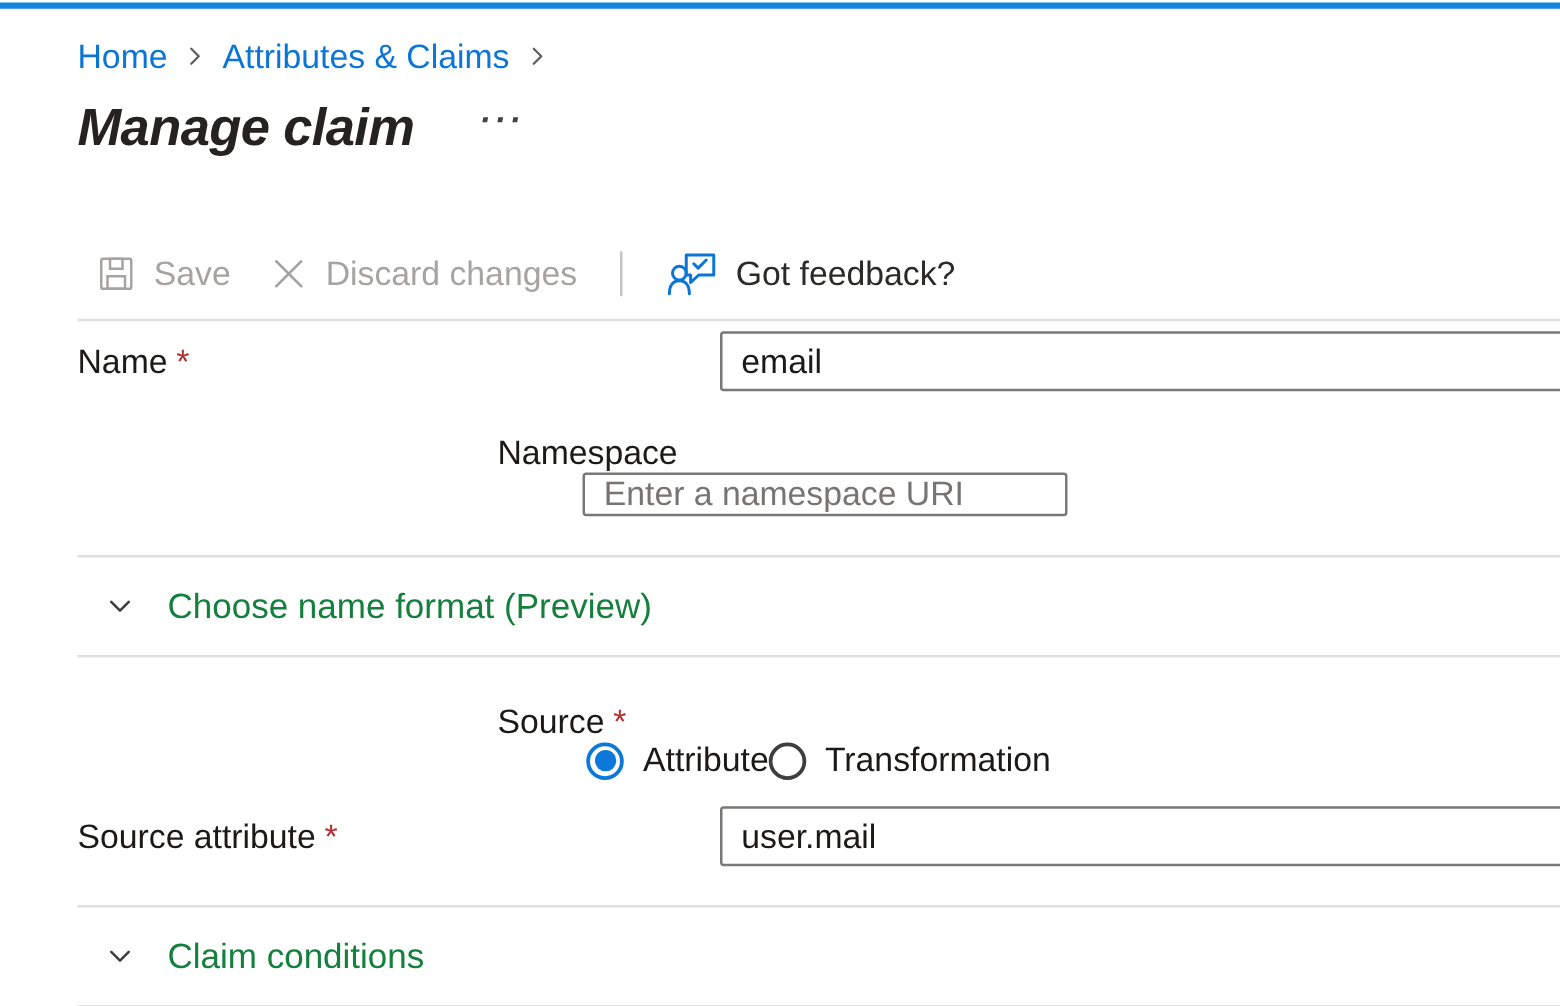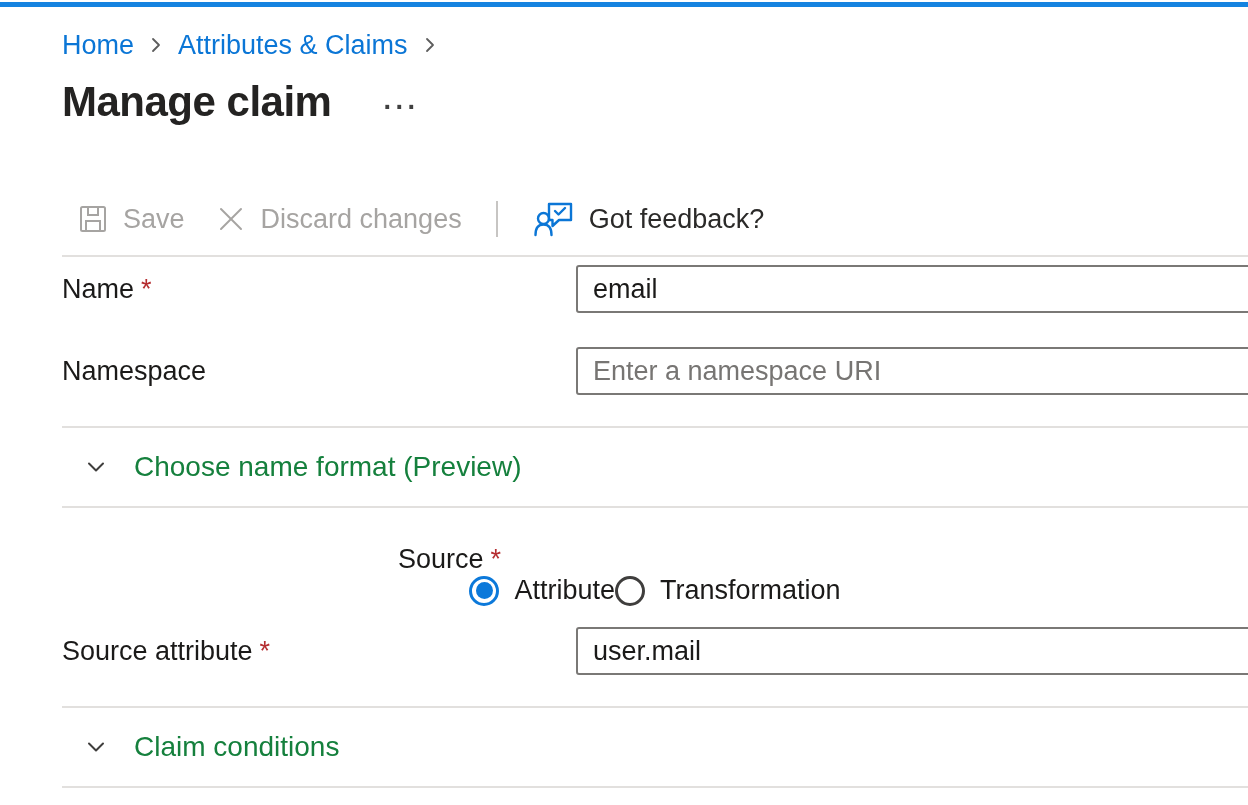--- a/index.html
+++ b/index.html
@@ -31,21 +31,21 @@
     color: #0b76d6;
     text-decoration: none;
     cursor: pointer;
   }
   .crumb-sep { display: inline-flex; align-items: center; margin: 0 2px; }
 
   
   .title-row {
     margin-top: 15px;
     display: flex;
-    align-items: center;
+    font-style: italic;
   }
   h1 {
     font-size: 42px;
     line-height: 52px;
     font-weight: 700;
     color: #242322;
     letter-spacing: -0.5px;
   }
   .title-ellipsis {
     margin-left: 52px;
@@ -222,21 +222,21 @@
 
   <div class="hdivider" style="margin-top:9px;"></div>
 
   <div class="form-row" style="margin-top:8px;">
     <div class="form-label">
       <span>Name</span><span class="req">*</span>
     </div>
     <input type="text" value="email" style="">
   </div>
 
-  <div class="form-row" style="margin-top:34px;">
+  <div class="form-row" style="margin-top:34px;flex-direction:column;">
     <div class="form-label">
       <span>Namespace</span>
     </div>
     <input type="text" placeholder="Enter a namespace URI" style="">
   </div>
 
   <div class="hdivider" style="margin-top:31px;"></div>
 
   <div class="section-header">
     <span class="chev">

